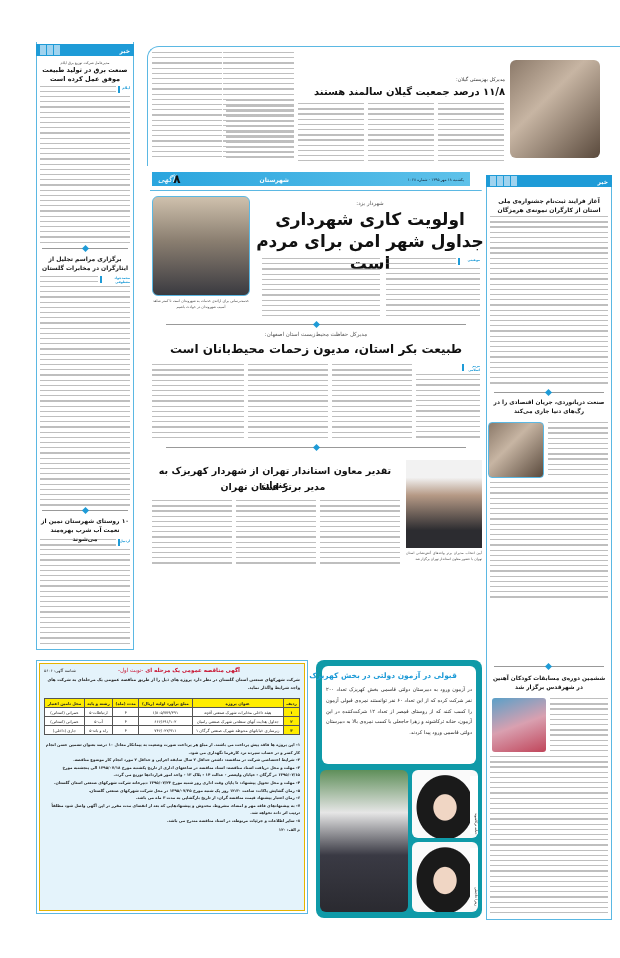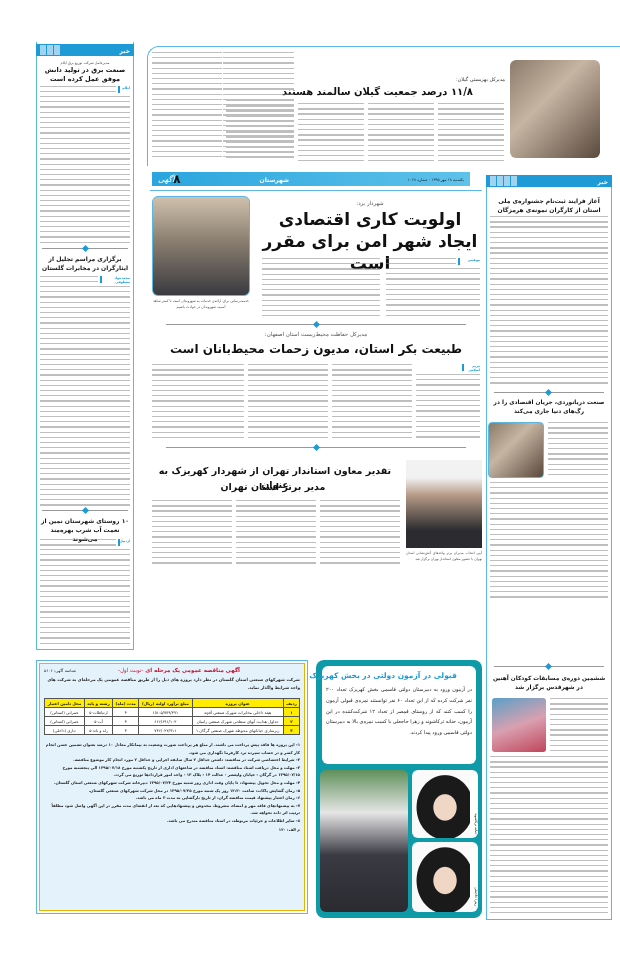--- a/index.html
+++ b/index.html
@@ -27,41 +27,41 @@
 <div class="frame" style="left:36px;top:42px;width:98px;height:608px;border-top:none"></div>
 <div class="abs khabar-bar" style="left:36px;top:44px;width:98px;direction:ltr">
   <div class="squares">
       <i></i>
       <i></i>
       <i></i>
     </div>
   <span class="lbl">خبر</span>
 </div>
 <div class="abs txt" style="left:40px;top:60px;width:90px;text-align:center;font-size:3.6px">مدیرعامل شرکت توزیع برق ایلام</div>
-<div class="abs hdr" style="left:40px;top:66px;width:90px;font-size:6.5px;line-height:9px">صنعت برق در تولید دانش موفق عمل کرده است</div>
+<div class="abs hdr" style="left:40px;top:66px;width:90px;font-size:6.5px;line-height:9px">صنعت برق در تولید طبیعت موفق عمل کرده است</div>
 <div class="abs" style="left:118px;top:86px;width:12px;height:7px;border-left:2px solid #1e9bd7;font-size:3.5px;font-weight:bold;color:#1e9bd7">ایلام</div>
 <div class="abs txt lines" style="left:40px;top:86px;width:76px;height:10px"></div>
 <div class="abs txt lines" style="left:40px;top:96px;width:90px;height:148px"></div>
 <div class="divider" style="left:42px;top:248px;width:86px"></div>
 <div class="dot" style="left:83px;top:246px"></div>
 <div class="abs hdr" style="left:40px;top:254px;width:90px;font-size:6px;line-height:9px">برگزاری مراسم تجلیل از ایثارگران در مخابرات گلستان</div>
 <div class="abs" style="left:100px;top:276px;width:30px;height:7px;border-left:2px solid #1e9bd7;font-size:3.3px;font-weight:bold;color:#1e9bd7">محمدجواد معطوفی</div>
 <div class="abs txt lines" style="left:40px;top:276px;width:58px;height:10px"></div>
 <div class="abs txt lines" style="left:40px;top:286px;width:90px;height:220px"></div>
 <div class="divider" style="left:42px;top:510px;width:86px"></div>
 <div class="dot" style="left:83px;top:508px"></div>
 <div class="abs hdr" style="left:40px;top:516px;width:90px;font-size:6px;line-height:9px">۱۰ روستای شهرستان نمین از نعمت آب شرب بهره‌مند می‌شوند</div>
 <div class="abs" style="left:118px;top:539px;width:12px;height:7px;border-left:2px solid #1e9bd7;font-size:3.3px;font-weight:bold;color:#1e9bd7">اردبیل</div>
 <div class="abs txt lines" style="left:40px;top:539px;width:76px;height:10px"></div>
 <div class="abs txt lines" style="left:40px;top:549px;width:90px;height:96px"></div>
 
 <div class="abs" style="left:147px;top:46px;width:473px;height:120px;border-top:1.2px solid #5bb8e3;border-left:1.2px solid #5bb8e3;border-top-left-radius:12px"></div>
 <div class="abs photo" style="left:510px;top:60px;width:90px;height:98px"></div>
 <div class="abs" style="left:270px;top:76px;width:235px;font-size:5px;color:#333">مدیرکل بهزیستی گیلان:</div>
-<div class="abs hdr" style="left:250px;top:86px;width:255px;font-size:10px;">۱۱/۸ درصد جمعیت گیلان سالمند هستند</div>
+<div class="abs hdr" style="left:250px;top:86px;width:255px;font-size:10px;text-align:right">۱۱/۸ درصد جمعیت گیلان سالمند هستند</div>
 <div class="abs txt lines" style="left:438px;top:103px;width:66px;height:58px"></div>
 <div class="abs txt lines" style="left:368px;top:103px;width:66px;height:58px"></div>
 <div class="abs txt lines" style="left:298px;top:103px;width:66px;height:58px"></div>
 
 <div class="abs txt lines" style="left:152px;top:52px;width:142px;height:109px;clip-path:polygon(50% 0,100% 0,100% 100%,50% 100%,50% 40%,50% 40%)"></div>
 <div class="abs txt lines" style="left:152px;top:52px;width:70px;height:109px"></div>
 <div class="abs txt lines" style="left:226px;top:100px;width:68px;height:61px"></div>
 
 <div class="abs" style="left:152px;top:172px;width:318px;height:14px;background:linear-gradient(to right,#2aa5de,#5fc2ea);display:flex;align-items:center;justify-content:space-between;padding:0 6px;direction:ltr">
   <span style="color:#fff;font-size:8px;font-style:italic">آگهی</span>
@@ -92,22 +92,22 @@
 <div class="dot" style="left:546px;top:664px"></div>
 <div class="abs hdr" style="left:490px;top:674px;width:118px;font-size:5.8px;line-height:9px">ششمین دوره‌ی مسابقات کودکان آهنین در شهرقدس برگزار شد</div>
 <div class="abs photo" style="left:492px;top:698px;width:54px;height:54px;border-radius:3px;background:linear-gradient(160deg,#5aa0c8,#d9a0b0 50%,#c0455a)"></div>
 <div class="abs txt lines" style="left:550px;top:698px;width:58px;height:54px"></div>
 <div class="abs txt lines" style="left:490px;top:756px;width:118px;height:160px"></div>
 
 <div class="abs" style="left:150px;top:190px;width:332px;height:0;border-top:1.2px solid #5bb8e3;border-top-right-radius:10px"></div>
 <div class="abs photo" style="left:152px;top:196px;width:98px;height:100px;border:1px solid #5bb8e3;background:linear-gradient(180deg,#cfc1ad,#8a7e70 45%,#3a3a40)"></div>
 <div class="abs txt" style="left:152px;top:298px;width:98px;height:14px;font-size:3.5px;line-height:6px;text-align:center">خدمت‌رسانی برای ارائه‌ی خدمات به شهروندان است تا کمتر شاهد آسیب شهروندان در حوادث باشیم</div>
 <div class="abs" style="left:260px;top:200px;width:220px;font-size:5.5px;color:#555;text-align:center">شهردار یزد:</div>
-<div class="abs hdr" style="left:256px;top:208px;width:228px;font-size:17px;line-height:22px">اولویت کاری اقتصادی</div>
-<div class="abs hdr" style="left:256px;top:230px;width:228px;font-size:17px;line-height:22px">ایجاد شهر امن برای مقرر است</div>
+<div class="abs hdr" style="left:256px;top:208px;width:228px;font-size:17px;line-height:22px">اولویت کاری شهرداری</div>
+<div class="abs hdr" style="left:256px;top:230px;width:228px;font-size:17px;line-height:22px">جداول شهر امن برای مردم است</div>
 <div class="abs" style="left:458px;top:258px;width:22px;height:7px;border-left:2px solid #1e9bd7;font-size:3.3px;font-weight:bold;color:#1e9bd7">موهبتی</div>
 <div class="abs txt lines" style="left:386px;top:258px;width:70px;height:10px"></div>
 <div class="abs txt lines" style="left:386px;top:268px;width:94px;height:50px"></div>
 <div class="abs txt lines" style="left:262px;top:258px;width:118px;height:60px"></div>
 <div class="divider" style="left:166px;top:324px;width:300px"></div>
 <div class="dot" style="left:314px;top:322px"></div>
 
 <div class="abs" style="left:150px;top:331px;width:332px;font-size:5.5px;color:#555;text-align:center">مدیرکل حفاظت محیط‌زیست استان اصفهان:</div>
 <div class="abs hdr" style="left:150px;top:341px;width:332px;font-size:12px;line-height:16px">طبیعت بکر استان، مدیون زحمات محیط‌بانان است</div>
 <div class="abs" style="left:462px;top:364px;width:18px;height:7px;border-left:2px solid #1e9bd7;font-size:3.2px;font-weight:bold;color:#1e9bd7">مریم اسلامی</div>

